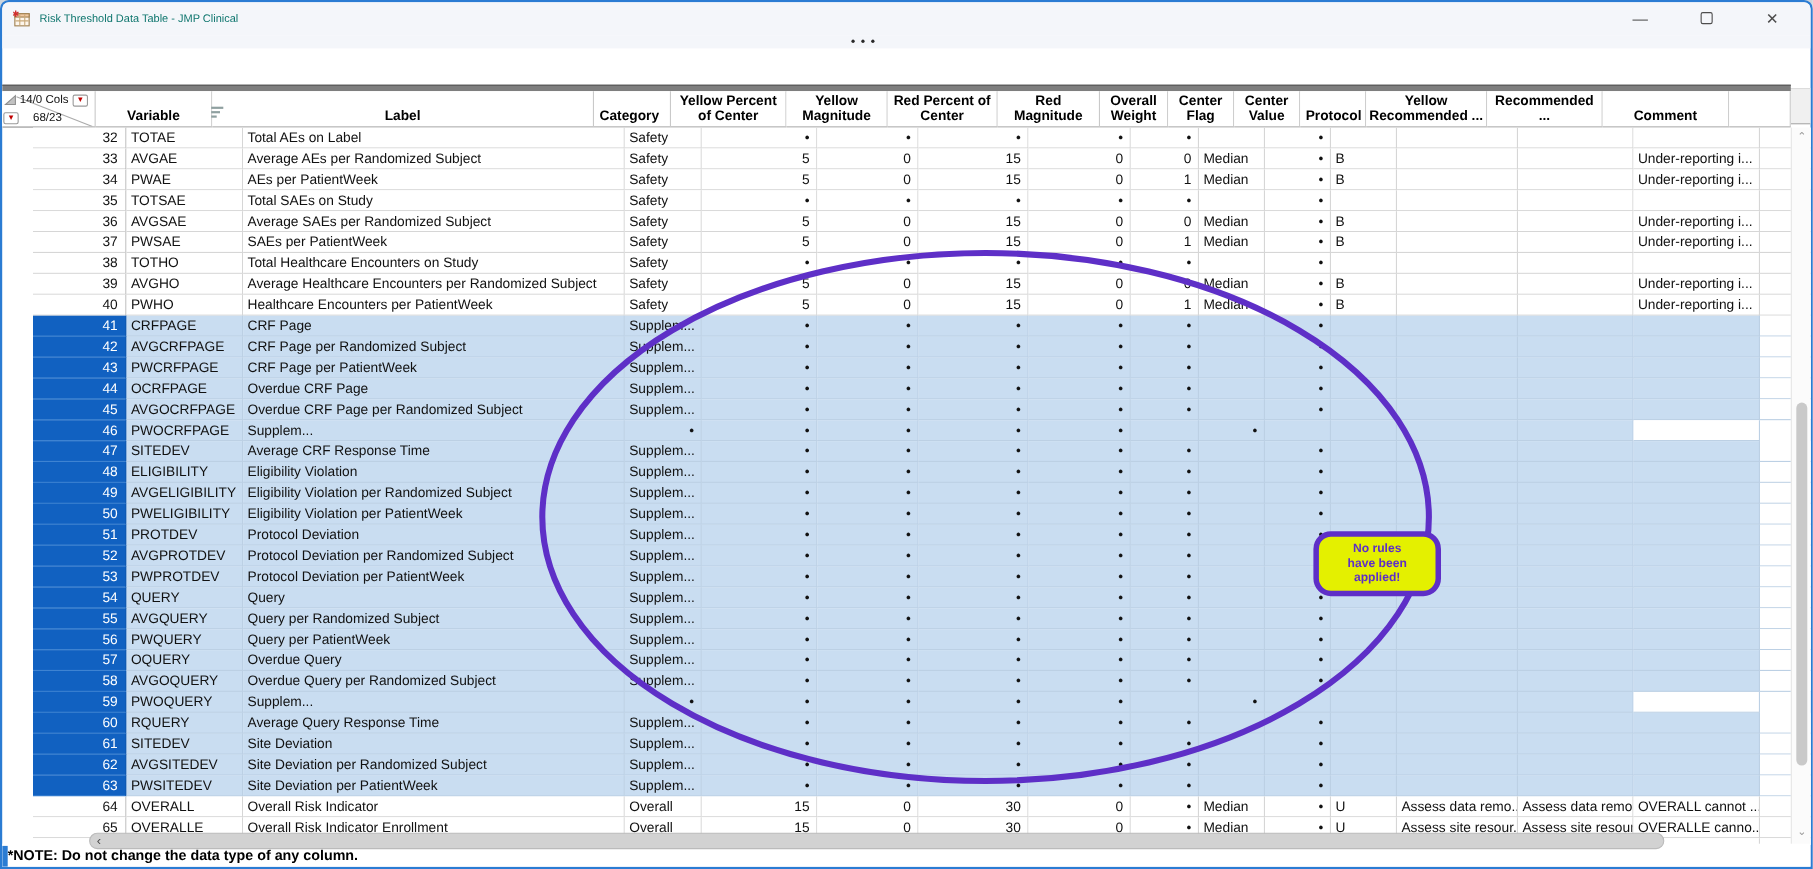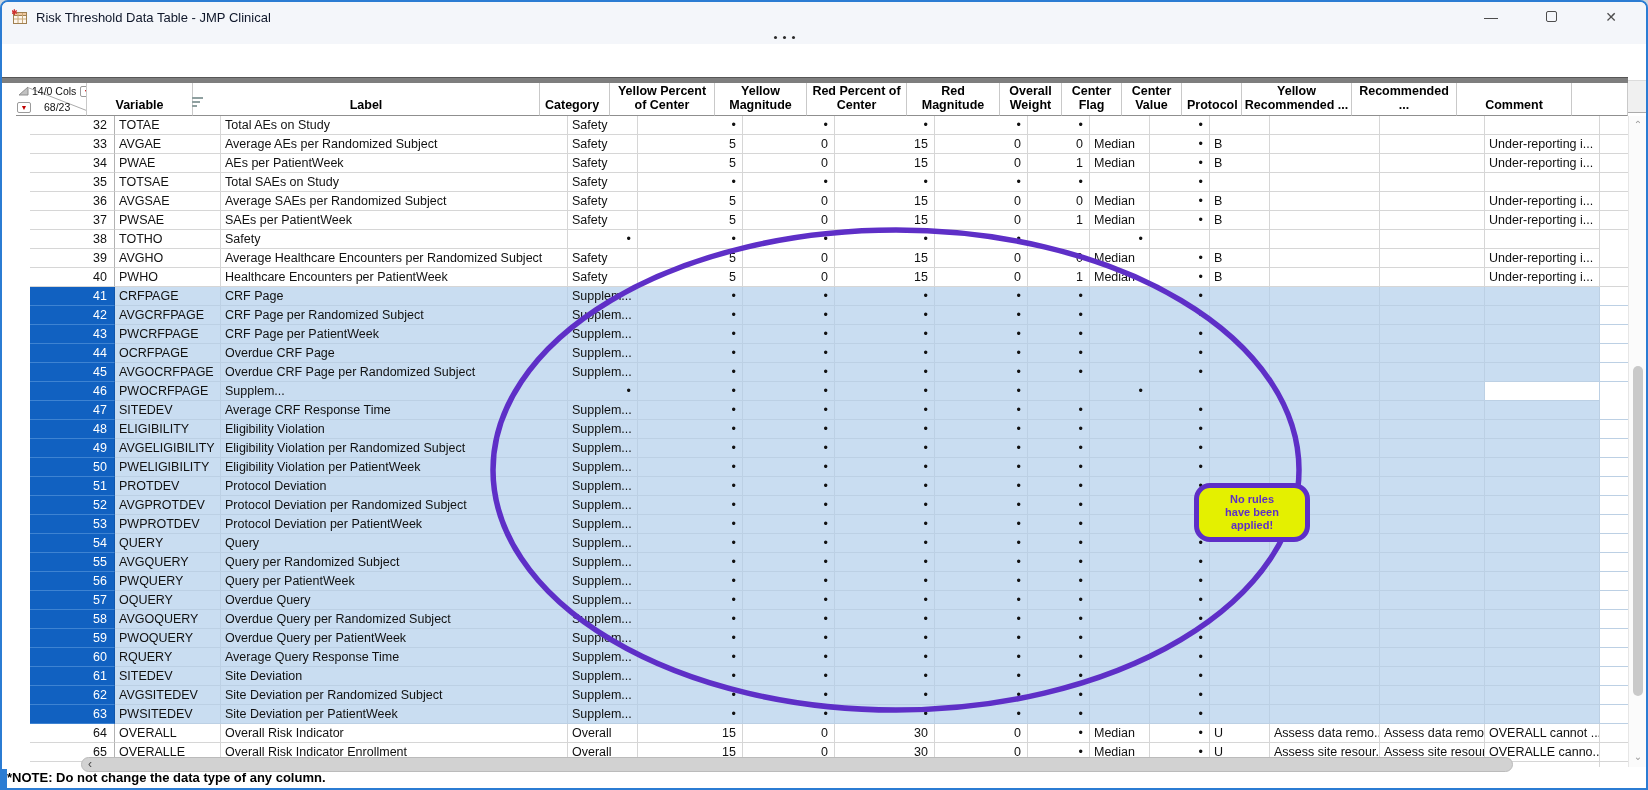--- a/index.html
+++ b/index.html
@@ -6,21 +6,21 @@
     --accent:#2B7CD3; --selhdr:#1161C1; --selbg:#C9DDF1;
     --purple:#5E2FC7; --yellow:#E4F000; --grid:#D6D6D6;
     --gtc:85px 106px 347px 70px 105px 92px 100px 93px 62px 60px 60px 60px 110px 105px 115px 56px;
   }
   *{margin:0;padding:0;box-sizing:border-box;}
   body{background:#CDd5DD;font-family:"Liberation Sans",sans-serif;}
   .window{width:1648px;height:790px;position:relative;overflow:hidden;background:#fff;
     border:2px solid var(--accent);border-radius:8px 8px 0 0;}
   
   .titlebar{height:30px;background:#F4F6FA;display:flex;align-items:center;padding:0 10px;gap:8px;}
-  .apptitle{font-size:13px;color:#0f172a;}
+  .apptitle{font-size:10px;color:#0f766e;}
   .wincontrols{margin-left:auto;display:flex;align-items:center;gap:42px;padding-right:16px;}
   .wc{color:#4D4D4D;font-size:14px;width:18px;text-align:center;cursor:default;}
   .wc .maxbox{display:inline-block;width:11px;height:11px;border:1.3px solid #4D4D4D;border-radius:2px;}
   .handle{height:12px;background:#F4F6FA;position:relative;}
   .dots{position:absolute;left:772px;top:4px;display:flex;gap:6px;}
   .dots i{width:3px;height:3px;background:#2A2A2A;border-radius:50%;}
   
   .toolbar{height:33px;background:#F0F0F0;border-top:1px solid #DCDCDC;border-bottom:1px solid #ABABAB;
     display:flex;align-items:center;padding-left:7px;gap:6px;margin-top:36px;}
   .combo{width:141px;height:23px;background:#fff;border:1px solid #8A8A8A;border-radius:2px;
@@ -30,21 +30,21 @@
     border:1px solid #7A90B8;background:#F8FAFC;border-radius:2px;}
   .tbtn.disabled{border-color:#C6C6C6;background:#F2F2F2;}
   .tsep{width:1px;height:20px;background:#B5B5B5;margin:0 3px;}
   
   .topstrip{position:absolute;left:0;top:75px;width:1626px;height:6px;background:#7E7E7E;border-top:1px solid #565656;}
   .headerrow{position:absolute;left:0;top:81px;width:1626px;height:33px;display:grid;grid-template-columns:var(--gtc);background:#fff;}
   .hcell{border-right:1px solid #C9C9C9;border-bottom:1px solid #8F8F8F;display:flex;align-items:flex-end;
     justify-content:center;text-align:center;font-weight:bold;font-size:12.5px;line-height:1.12;
     padding:0 2px 3px 2px;overflow:hidden;background:#fff;}
   .hcell.hleft{justify-content:flex-start;text-align:left;padding-left:5px;}
-  .corner{position:relative;padding:0;margin-left:14px;}
+  .corner{position:relative;padding:0;}
   .corner svg.diag{position:absolute;left:0;top:0;}
   .cornlbl{position:absolute;font-size:10.5px;font-weight:normal;color:#111;}
   .redbtn{position:absolute;width:14px;height:11px;background:#fff;border:1px solid #9A9A9A;border-radius:2px;
     font-size:7px;color:#C00000;line-height:9px;text-align:center;font-weight:normal;}
   .listicon{position:absolute;left:190px;top:14px;width:12px;height:12px;}
   .listicon i{display:block;background:#8FA0A0;height:2px;margin-bottom:2px;}
   .listicon i.b1{width:11px}.listicon i.b2{width:8px}.listicon i.b3{width:5px}
   
   .rowswrap{position:absolute;left:0;top:114px;width:1626px;height:652px;overflow:hidden;background:#fff;margin-left:28px;}
   .trow{display:grid;grid-template-columns:var(--gtc);height:19px;}
@@ -180,21 +180,21 @@
   <div class="listicon" style="position:absolute;left:190px;top:95px;z-index:5;">
     <i class="b1"></i>
       <i class="b2"></i>
       <i class="b3"></i>
   </div>
 
   <div class="rowswrap" id="rowswrap">
       <div class="trow">
         <div class="cell rowhdr">32</div>
         <div class="cell">TOTAE</div>
-        <div class="cell">Total AEs on Study</div>
+        <div class="cell">Total AEs on Label</div>
         <div class="cell">Safety</div>
         <div class="cell right">•</div>
         <div class="cell right">•</div>
         <div class="cell right">•</div>
         <div class="cell right">•</div>
         <div class="cell right">•</div>
         <div class="cell"></div>
         <div class="cell right">•</div>
         <div class="cell"></div>
         <div class="cell"></div>
@@ -288,20 +288,21 @@
         <div class="cell right">•</div>
         <div class="cell">B</div>
         <div class="cell"></div>
         <div class="cell"></div>
         <div class="cell">Under-reporting i...</div>
         <div class="cell spacer"></div>
       </div>
       <div class="trow">
         <div class="cell rowhdr">38</div>
         <div class="cell">TOTHO</div>
+        <div class="cell">Total Healthcare Encounters on Study</div>
         <div class="cell">Safety</div>
         <div class="cell right">•</div>
         <div class="cell right">•</div>
         <div class="cell right">•</div>
         <div class="cell right">•</div>
         <div class="cell right">•</div>
         <div class="cell"></div>
         <div class="cell right">•</div>
         <div class="cell"></div>
         <div class="cell"></div>
@@ -664,21 +665,20 @@
         <div class="cell right">•</div>
         <div class="cell"></div>
         <div class="cell"></div>
         <div class="cell"></div>
         <div class="cell"></div>
         <div class="cell spacer"></div>
       </div>
       <div class="trow sel">
         <div class="cell rowhdr">59</div>
         <div class="cell">PWOQUERY</div>
-        <div class="cell">Overdue Query per PatientWeek</div>
         <div class="cell">Supplem...</div>
         <div class="cell right">•</div>
         <div class="cell right">•</div>
         <div class="cell right">•</div>
         <div class="cell right">•</div>
         <div class="cell right">•</div>
         <div class="cell"></div>
         <div class="cell right">•</div>
         <div class="cell"></div>
         <div class="cell"></div>

